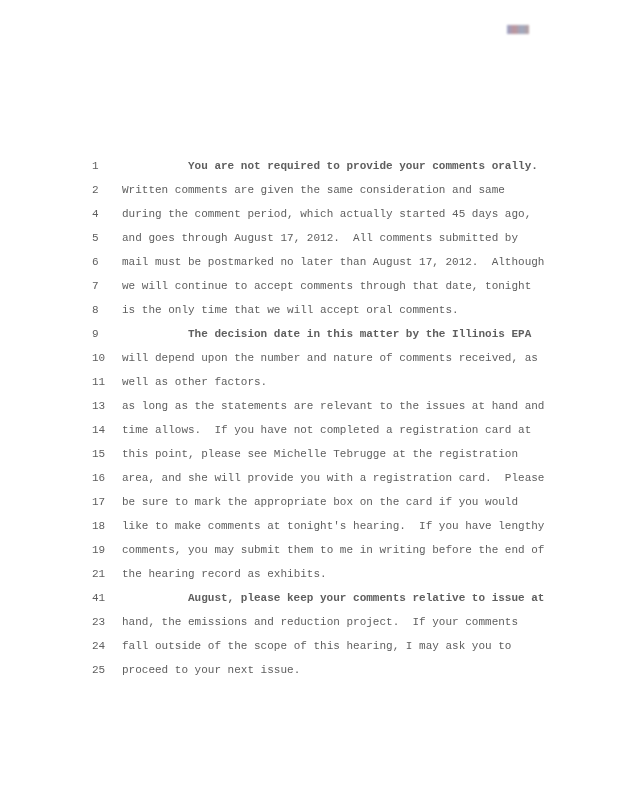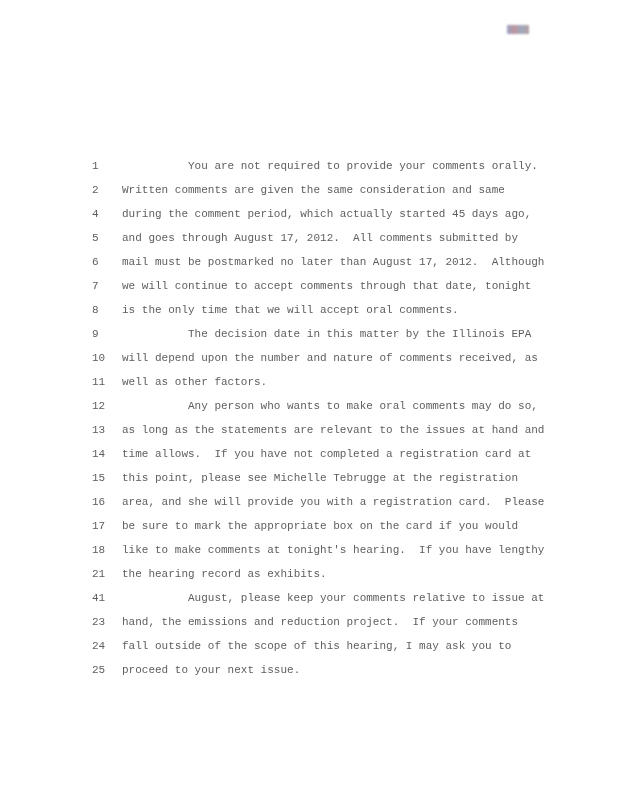--- a/index.html
+++ b/index.html
@@ -43,44 +43,45 @@
     display: inline-block;
     margin-left: 92px;
     width: 30px;
     text-align: left;
   }
   .line .txt {
     display: inline-block;
   }
   .line.indent .txt {
     padding-left: 66px;
+    font-weight: bold;
   }
 </style>
 </head>
 <body>
 
 <div class="page">
   <div class="corner-stamp"></div>
   <div class="lines">
       <div class="line indent"><span class="num">1</span><span class="txt">You are not required to provide your comments orally.</span></div>
       <div class="line"><span class="num">2</span><span class="txt">Written comments are given the same consideration and same</span></div>
       <div class="line"><span class="num">4</span><span class="txt">during the comment period, which actually started 45 days ago,</span></div>
       <div class="line"><span class="num">5</span><span class="txt">and goes through August 17, 2012.  All comments submitted by</span></div>
       <div class="line"><span class="num">6</span><span class="txt">mail must be postmarked no later than August 17, 2012.  Although</span></div>
       <div class="line"><span class="num">7</span><span class="txt">we will continue to accept comments through that date, tonight</span></div>
       <div class="line"><span class="num">8</span><span class="txt">is the only time that we will accept oral comments.</span></div>
       <div class="line indent"><span class="num">9</span><span class="txt">The decision date in this matter by the Illinois EPA</span></div>
       <div class="line"><span class="num">10</span><span class="txt">will depend upon the number and nature of comments received, as</span></div>
       <div class="line"><span class="num">11</span><span class="txt">well as other factors.</span></div>
-      <div class="line indent"><span class="num">12</span><span class="txt">Any person who wants to make oral comments may do so,</span></div>
       <div class="line"><span class="num">13</span><span class="txt">as long as the statements are relevant to the issues at hand and</span></div>
       <div class="line"><span class="num">14</span><span class="txt">time allows.  If you have not completed a registration card at</span></div>
       <div class="line"><span class="num">15</span><span class="txt">this point, please see Michelle Tebrugge at the registration</span></div>
       <div class="line"><span class="num">16</span><span class="txt">area, and she will provide you with a registration card.  Please</span></div>
       <div class="line"><span class="num">17</span><span class="txt">be sure to mark the appropriate box on the card if you would</span></div>
       <div class="line"><span class="num">18</span><span class="txt">like to make comments at tonight's hearing.  If you have lengthy</span></div>
+      <div class="line"><span class="num">19</span><span class="txt">comments, you may submit them to me in writing before the end of</span></div>
       <div class="line"><span class="num">21</span><span class="txt">the hearing record as exhibits.</span></div>
       <div class="line indent"><span class="num">41</span><span class="txt">August, please keep your comments relative to issue at</span></div>
       <div class="line"><span class="num">23</span><span class="txt">hand, the emissions and reduction project.  If your comments</span></div>
       <div class="line"><span class="num">24</span><span class="txt">fall outside of the scope of this hearing, I may ask you to</span></div>
       <div class="line"><span class="num">25</span><span class="txt">proceed to your next issue.</span></div>
     </div>
 </div>
 
 </body></html>

